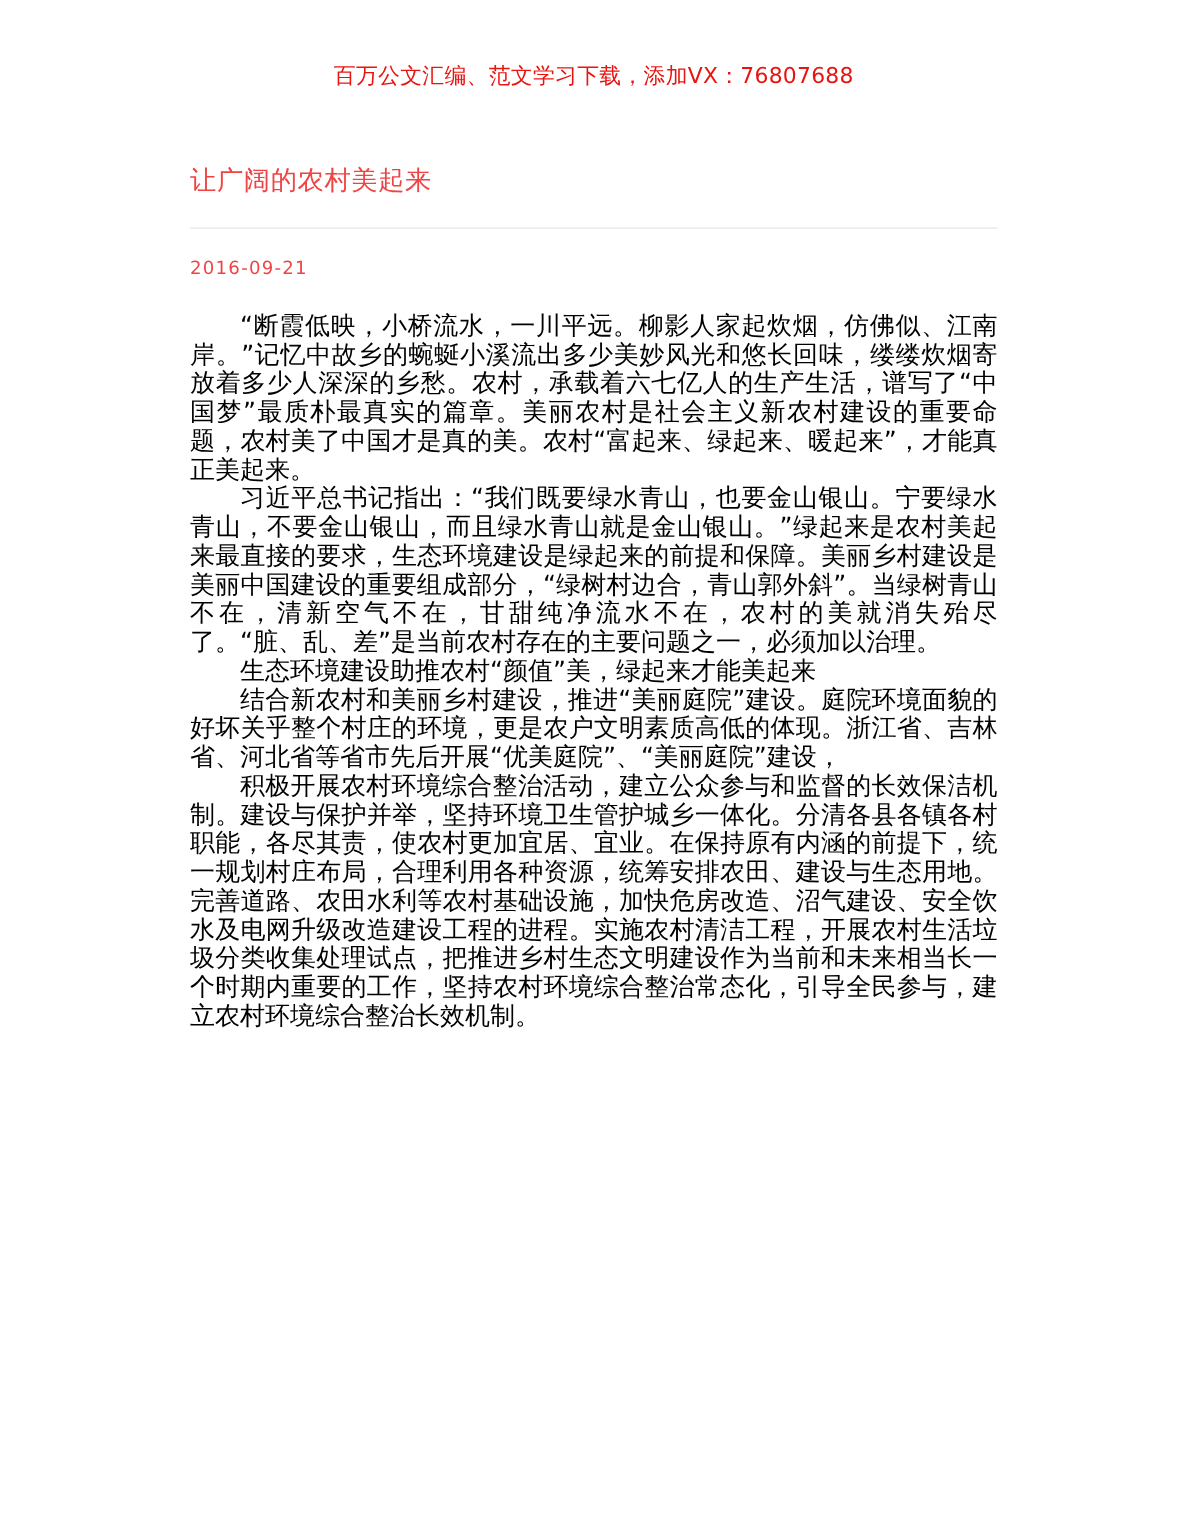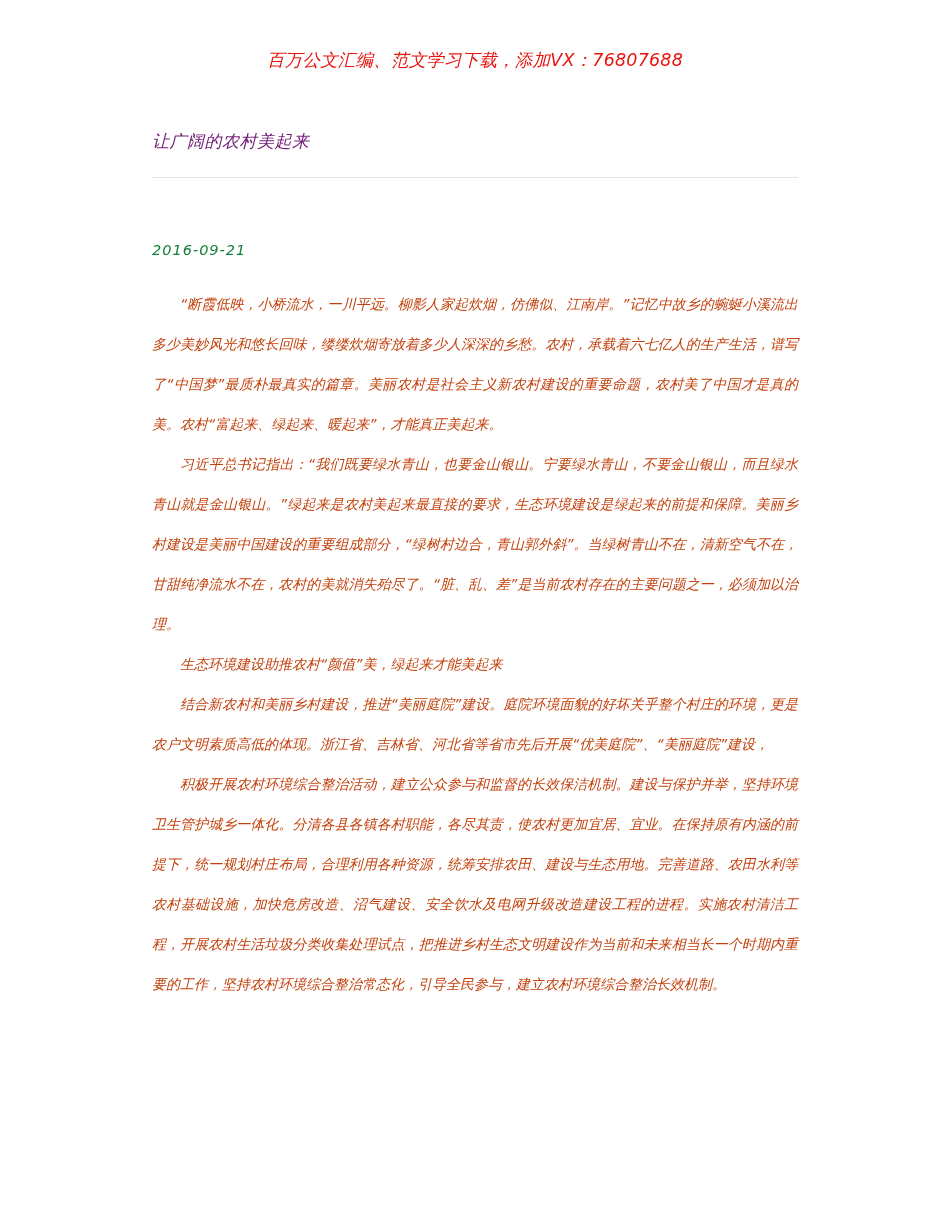--- a/index.html
+++ b/index.html
@@ -13,69 +13,68 @@
     font-family: "Liberation Sans", sans-serif;
     color: #1a1a1a;
     overflow: hidden;
   }
   .page {
     position: relative;
     width: 950px;
     height: 1230px;
     background: #ffffff;
     box-sizing: border-box;
-    font-style: italic;
   }
   .promo-banner {
     position: absolute;
     top: 48px;
     left: 0;
     width: 950px;
     text-align: center;
     color: #e8140f;
     font-size: 17.5px;
     letter-spacing: 0.2px;
     font-family: "DejaVu Sans", sans-serif;
     white-space: nowrap;
   }
   .content {
     position: absolute;
     top: 130px;
     left: 152px;
     width: 646px;
   }
   .doc-title {
-    font-size: 17px;
-    color: #701a75;
+    font-size: 21px;
+    color: #ef4444;
     font-weight: normal;
     margin: 0;
     padding: 0 0 24px 0;
     letter-spacing: 0.5px;
     font-family: "DejaVu Sans", sans-serif;
   }
   .title-rule {
     border: none;
     border-top: 1px solid #e6e6e6;
     margin: 0;
     width: 646px;
   }
   .doc-date {
-    margin-top: 64px;
-    color: #15803d;
+    margin-top: 24px;
+    color: #ef4444;
     font-size: 14.5px;
     letter-spacing: 1px;
     font-family: "DejaVu Sans", sans-serif;
   }
   .body-text {
     margin-top: 26px;
   }
   .para {
-    font-size: 14px;
-    line-height: 40px;
-    color: #c2410c;
+    font-size: 20px;
+    line-height: 23px;
+    color: #000000;
     margin: 0;
     text-align: justify;
     text-justify: inter-ideograph;
     font-family: "DejaVu Sans", sans-serif;
     text-indent: 2em;
   }
   .para.center-spread {
     text-align: justify;
   }
   .para + .para {

